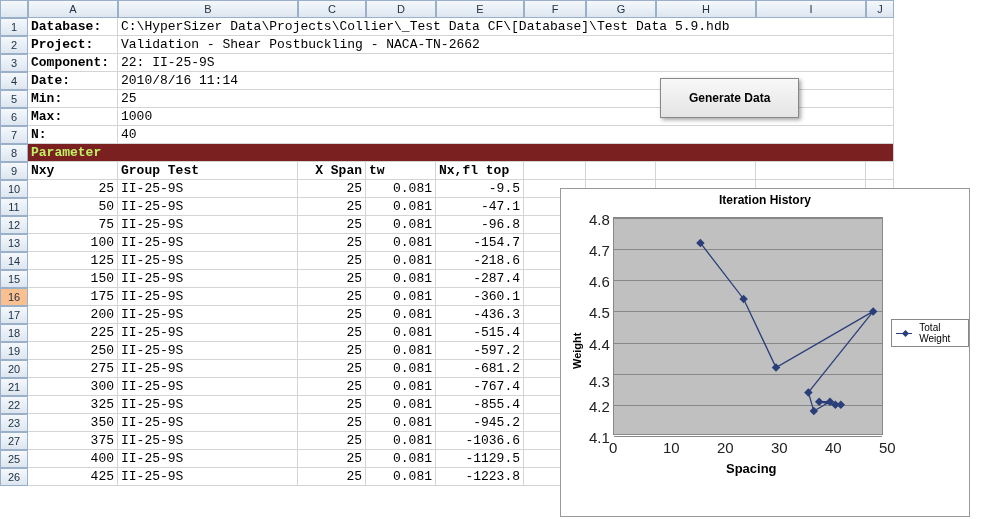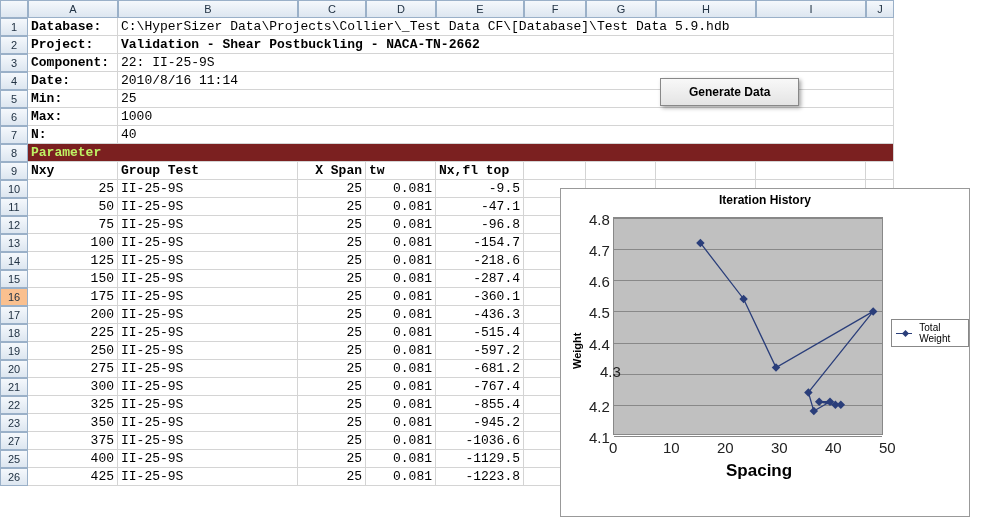--- a/index.html
+++ b/index.html
@@ -50,21 +50,21 @@
   font-weight: bold;
 }
 .btn {
   position: absolute;
   background: linear-gradient(#f8f8f8, #e4e4e4);
   border: 1px solid #888;
   box-shadow: 2px 2px 4px rgba(0,0,0,.35);
   font-family: Arial, sans-serif;
   font-weight: bold;
   font-size: 12px;
-  padding: 6px 28px;
+  padding: 12px 28px;
   cursor: pointer;
 }
 .chart-box {
   position: absolute;
   background: #fff;
   border: 1px solid #999;
 }
 .chart-title {
   font-family: Arial, sans-serif;
   font-weight: bold;
@@ -82,21 +82,21 @@
   font-family: Arial, sans-serif;
   font-weight: bold;
   font-size: 11px;
   transform: rotate(-90deg);
   transform-origin: left top;
 }
 .xlabel {
   position: absolute;
   font-family: Arial, sans-serif;
   font-weight: bold;
-  font-size: 17px;
+  font-size: 13px;
 }
 .tick {
   position: absolute;
   font-family: Arial, sans-serif;
   font-size: 15px;
   color: #222;
 }
 .legend {
   position: absolute;
   background: #fff;
@@ -140,21 +140,21 @@
     <div class="col-header">F</div>
     <div class="col-header">G</div>
     <div class="col-header">H</div>
     <div class="col-header">I</div>
     <div class="col-header">J</div>
     <div class="row-header">1</div>
     <div class="cell bold">Database:</div>
     <div class="cell" style="grid-column: span 9;">C:\HyperSizer Data\Projects\Collier\_Test Data CF\[Database]\Test Data 5.9.hdb</div>
     <div class="row-header">2</div>
     <div class="cell bold">Project:</div>
-    <div class="cell" style="grid-column: span 9; font-weight: bold;">Validation - Shear Postbuckling - NACA-TN-2662</div>
+    <div class="cell" style="grid-column: span 9;">Validation - Shear Postbuckling - NACA-TN-2662</div>
     <div class="row-header">3</div>
     <div class="cell bold">Component:</div>
     <div class="cell" style="grid-column: span 9;">22: II-25-9S</div>
     <div class="row-header">4</div>
     <div class="cell bold">Date:</div>
     <div class="cell" style="grid-column: span 9;">2010/8/16 11:14</div>
     <div class="row-header">5</div>
     <div class="cell bold">Min:</div>
     <div class="cell" style="grid-column: span 9;">25</div>
     <div class="row-header">6</div>
@@ -393,21 +393,21 @@
         <rect x="223.79999999999998" y="183.8571428571427" width="6" height="6" transform="rotate(45 226.79999999999998 186.8571428571427)" class="marker"></rect>
       </svg>
     </div>
   <div class="xlabel" style="left:165px; top:272px;">Spacing</div>
   <div class="legend" style="left:330px; top:130px;">
     <span class="leg-line"></span>
     <span>Total Weight</span>
   </div>
 <div class="tick" style="left: 28px; top: 240px;">4.1</div>
     <div class="tick" style="left: 28px; top: 208.857px;">4.2</div>
-    <div class="tick" style="left: 28px; top: 174px; margin-left: 11px;">4.3</div>
+    <div class="tick" style="left: 28px; top: 184px;">4.3</div>
     <div class="tick" style="left: 28px; top: 146.571px;">4.4</div>
     <div class="tick" style="left: 28px; top: 115.429px;">4.5</div>
     <div class="tick" style="left: 28px; top: 84.2857px;">4.6</div>
     <div class="tick" style="left: 28px; top: 53.1429px;">4.7</div>
     <div class="tick" style="left: 28px; top: 22px;">4.8</div>
     <div class="tick" style="left: 48px; top: 250px;">0</div>
     <div class="tick" style="left: 102px; top: 250px;">10</div>
     <div class="tick" style="left: 156px; top: 250px;">20</div>
     <div class="tick" style="left: 210px; top: 250px;">30</div>
     <div class="tick" style="left: 264px; top: 250px;">40</div>

